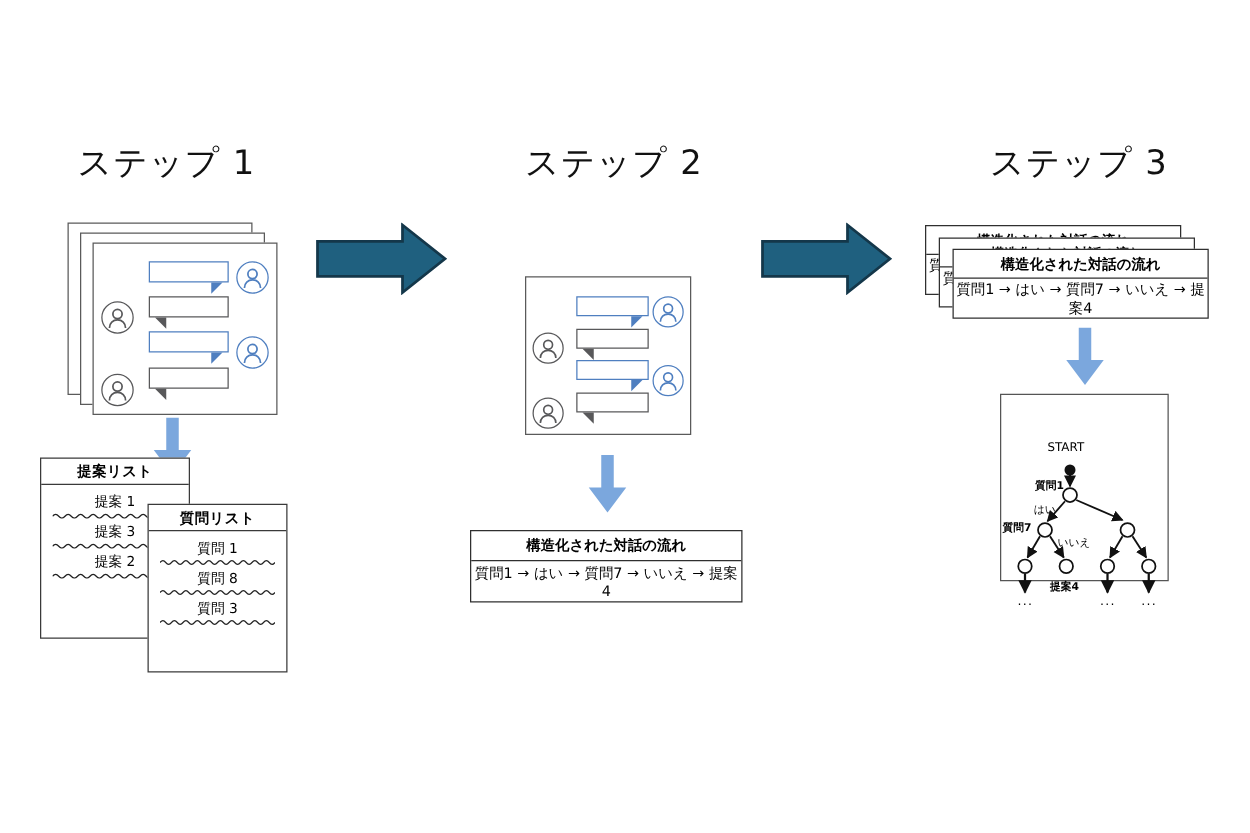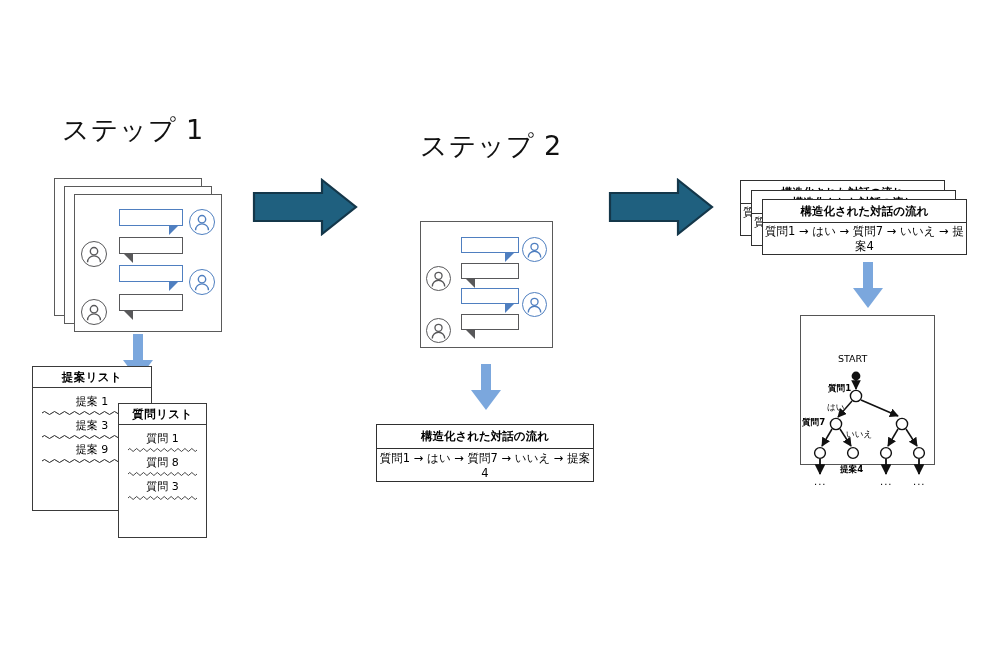--- a/index.html
+++ b/index.html
@@ -156,29 +156,29 @@
             <path d="M0,4 q2.5,-3 5,0 t5,0 t5,0 t5,0 t5,0 t5,0 t5,0 t5,0 t5,0 t5,0 t5,0 t5,0 t5,0 t5,0 t5,0 t5,0 t5,0 t5,0 t5,0 t5,0" fill="none" stroke="#222" stroke-width="1"></path>
           </svg>
       </div>
       <div class="list-row">
         <div class="rl">提案 3</div>
         <svg class="squig" viewBox="0 0 100 6" preserveAspectRatio="none">
             <path d="M0,4 q2.5,-3 5,0 t5,0 t5,0 t5,0 t5,0 t5,0 t5,0 t5,0 t5,0 t5,0 t5,0 t5,0 t5,0 t5,0 t5,0 t5,0 t5,0 t5,0 t5,0 t5,0" fill="none" stroke="#222" stroke-width="1"></path>
           </svg>
       </div>
       <div class="list-row">
-        <div class="rl">提案 9</div>
-        <svg class="squig" viewBox="0 0 100 6" preserveAspectRatio="none">
-            <path d="M0,4 q2.5,-3 5,0 t5,0 t5,0 t5,0 t5,0 t5,0 t5,0 t5,0 t5,0 t5,0 t5,0 t5,0 t5,0 t5,0 t5,0 t5,0 t5,0 t5,0 t5,0 t5,0" fill="none" stroke="#222" stroke-width="1"></path>
-          </svg>
-      </div>
-    </div>
-  </div>
-
-  <div class="abs list-card" style="left:118px;top:403px;width:89px;height:135px;">
+        <div class="rl">提案 2</div>
+        <svg class="squig" viewBox="0 0 100 6" preserveAspectRatio="none">
+            <path d="M0,4 q2.5,-3 5,0 t5,0 t5,0 t5,0 t5,0 t5,0 t5,0 t5,0 t5,0 t5,0 t5,0 t5,0 t5,0 t5,0 t5,0 t5,0 t5,0 t5,0 t5,0 t5,0" fill="none" stroke="#222" stroke-width="1"></path>
+          </svg>
+      </div>
+    </div>
+  </div>
+
+  <div class="abs list-card" style="left:118px;top:403px;width:112px;height:135px;">
     <div class="list-head" style="height:21px;">質問リスト</div>
     <div class="list-body">
       <div class="list-row">
         <div class="rl">質問 1</div>
         <svg class="squig" viewBox="0 0 100 6" preserveAspectRatio="none">
             <path d="M0,4 q2.5,-3 5,0 t5,0 t5,0 t5,0 t5,0 t5,0 t5,0 t5,0 t5,0 t5,0 t5,0 t5,0 t5,0 t5,0 t5,0 t5,0 t5,0 t5,0 t5,0 t5,0" fill="none" stroke="#222" stroke-width="1"></path>
           </svg>
       </div>
       <div class="list-row">
         <div class="rl">質問 8</div>
@@ -194,21 +194,21 @@
       </div>
     </div>
   </div>
 
   <div class="abs big-arrow" style="left:252px;top:178px;">
     <svg viewBox="0 0 106 58" width="106" height="58">
       <polygon points="2,15 70,15 70,2 104,29 70,56 70,43 2,43" fill="#1f607f" stroke="#14374a" stroke-width="2.2" stroke-linejoin="miter"></polygon>
     </svg>
   </div>
 
-  <div class="abs step-title" style="left:420px;top:112px;margin-top:16px;">ステップ 2</div>
+  <div class="abs step-title" style="left:420px;top:112px;">ステップ 2</div>
 
   <div class="abs chat-card" style="left:420px;top:221px;width:133px;height:127px;">
     <div class="chat-inner">
       <div class="avatar blue" style="right:5px;top:15px;width:25px;height:25px;">
         <svg viewBox="0 0 26 26" width="100%" height="100%">
             <circle cx="13" cy="10" r="4" fill="none" stroke="#4f7fc0" stroke-width="1.5"></circle>
             <path d="M6 22c0-4.2 3.1-7 7-7s7 2.8 7 7" fill="none" stroke="#4f7fc0" stroke-width="1.5"></path>
           </svg>
       </div>
       <div class="avatar gray" style="left:5px;top:44px;width:25px;height:25px;">
@@ -254,20 +254,21 @@
     <div class="flow-title" style="height:24px;">構造化された対話の流れ</div>
     <div class="flow-body">質問1 → はい → 質問7 → いいえ → 提案4</div>
   </div>
 
   <div class="abs big-arrow" style="left:608px;top:178px;">
     <svg viewBox="0 0 106 58" width="106" height="58">
       <polygon points="2,15 70,15 70,2 104,29 70,56 70,43 2,43" fill="#1f607f" stroke="#14374a" stroke-width="2.2" stroke-linejoin="miter"></polygon>
     </svg>
   </div>
 
+  <div class="abs step-title" style="left:792px;top:112px;">ステップ 3</div>
 
   <div class="abs flow-box flow-ghost" style="left:740px;top:180px;width:205px;height:56px;">
     <div class="flow-title" style="height:23px;">構造化された対話の流れ</div>
     <div class="flow-body">質問1 → はい → 質問7 → いいえ → 提案4</div>
   </div>
   <div class="abs flow-box flow-ghost" style="left:751px;top:190px;width:205px;height:56px;">
     <div class="flow-title" style="height:23px;">構造化された対話の流れ</div>
     <div class="flow-body">質問1 → はい → 質問7 → いいえ → 提案4</div>
   </div>
   <div class="abs flow-box" style="left:762px;top:199px;width:205px;height:56px;">

